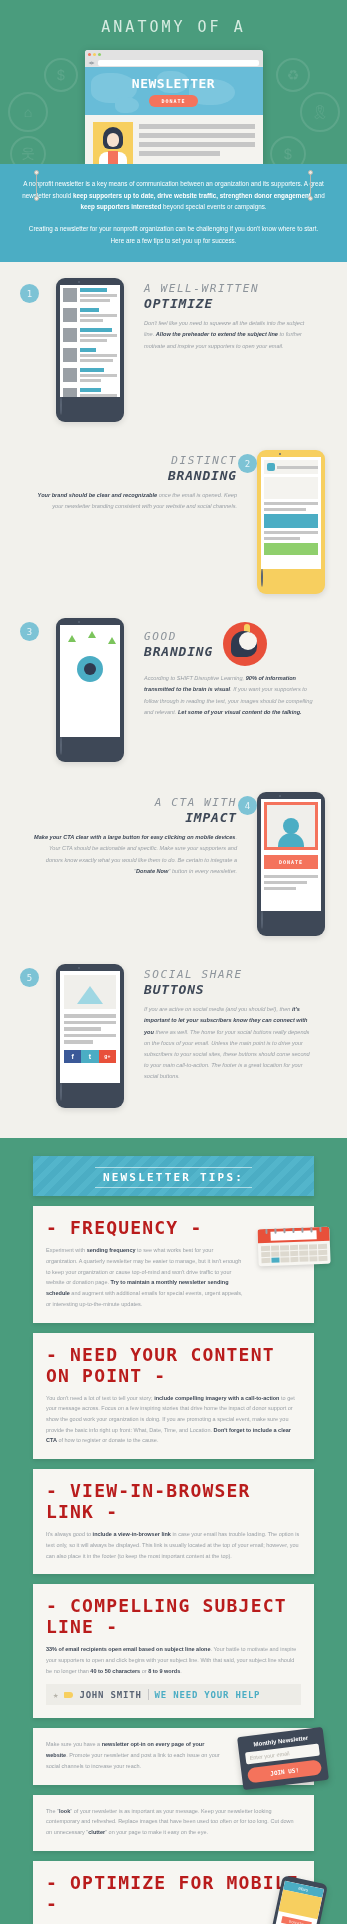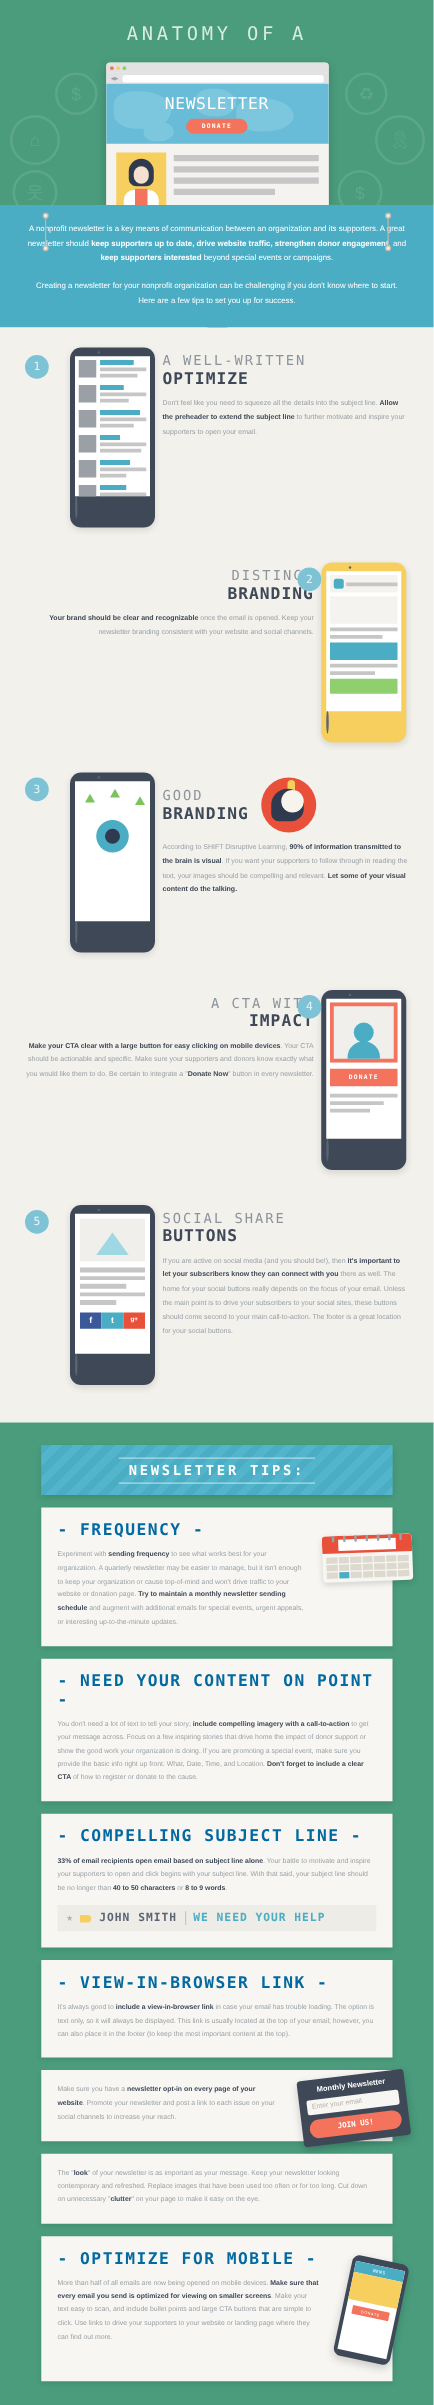--- a/index.html
+++ b/index.html
@@ -72,21 +72,21 @@
     display: flex; align-items: center; gap: 3px;
   }
   .browser-url .field { flex: 1; height: 6px; background: #fff; border-radius: 2px; }
   .browser-hero {
     height: 48px; background: #68bcd8; position: relative;
     display: flex; flex-direction: column; align-items: center; justify-content: center;
     overflow: hidden;
   }
   .map-blob { position: absolute; background: #7cc6de; border-radius: 40% 60% 55% 45%; }
   .nl-word {
-    color: #fff; font-size: 13px; letter-spacing: .5px; font-weight: normal;
+    color: #fff; font-size: 13px; letter-spacing: .5px; font-weight: bold;
     font-family: "DejaVu Sans Mono", monospace; position: relative; z-index: 2;
   }
   .donate-btn {
     margin-top: 4px; background: #f4735c; color: #fff;
     font-size: 5px; letter-spacing: 1px; font-weight: bold;
     padding: 3px 12px; border-radius: 8px; position: relative; z-index: 2;
     font-family: "DejaVu Sans Mono", monospace;
   }
   .browser-body { background: #f4f3ef; padding: 7px 8px 0 8px; display: flex; gap: 6px; }
   .avatar-box { width: 40px; height: 42px; background: #f7cf5f; position: relative; overflow: hidden; }
@@ -130,21 +130,21 @@
   }
   .sec.rtl { flex-direction: row-reverse; }
   .badge {
     position: absolute;
     width: 19px; height: 19px; border-radius: 50%;
     background: #7dc3d5; color: #e7f4f8;
     font-size: 9px; font-family: "DejaVu Sans Mono", monospace;
     display: flex; align-items: center; justify-content: center;
     z-index: 5;
   }
-  .txt { flex: 1; padding: 4px 6px; }
+  .txt { flex: 1; padding: 4px 20px; font-style: italic; }
   .txt.right-align { text-align: right; }
   .h-sm {
     font-family: "DejaVu Sans Mono", monospace;
     font-size: 11px; letter-spacing: 1.6px; color: #8d949b; font-weight: 300;
   }
   .h-lg {
     font-family: "DejaVu Sans Mono", monospace;
     font-size: 13px; letter-spacing: .8px; color: #3e4857; font-weight: bold;
     margin-top: 1px;
   }
@@ -222,21 +222,21 @@
   }
   .tip-card {
     width: 281px; margin: 10px auto 0 auto;
     background: #f7f6f2;
     padding: 11px 13px 13px 13px;
     position: relative;
     box-shadow: 0 2px 4px rgba(0,0,0,.10);
   }
   .tip-title {
     font-family: "DejaVu Sans Mono", monospace;
-    font-size: 13px; letter-spacing: 1.2px; color: #0369a1; font-weight: bold;
+    font-size: 18px; letter-spacing: 1.2px; color: #b91c1c; font-weight: bold;
     margin-bottom: 7px;
   }
   .tip-body { font-size: 5.5px; line-height: 1.95; color: #9aa0a6; }
   .tip-body b { color: #3e4857; font-weight: bold; }
 
   .subject-bar {
     margin-top: 8px; background: #edece7;
     display: flex; align-items: center; gap: 6px;
     padding: 5px 7px;
     font-family: "DejaVu Sans Mono", monospace;
@@ -585,41 +585,41 @@
     </div>
 
     <div class="tip-card">
       <div class="tip-title">- NEED YOUR CONTENT ON POINT -</div>
       <div class="tip-body">
         <span>You don't need a lot of text to tell your story; </span><b>include compelling imagery with a call-to-action</b><span> to get your message across. Focus on a few inspiring stories that drive home the impact of donor support or show the good work your organization is doing. If you are promoting a special event, make sure you provide the basic info right up front: What, Date, Time, and Location. </span><b>Don't forget to include a clear CTA</b><span> of how to register or donate to the cause.</span>
       </div>
     </div>
 
     <div class="tip-card">
+      <div class="tip-title">- VIEW-IN-BROWSER LINK -</div>
+      <div class="tip-body">
+        <span>It's always good to </span><b>include a view-in-browser link</b><span> in case your email has trouble loading. The option is text only, so it will always be displayed. This link is usually located at the top of your email; however, you can also place it in the footer (to keep the most important content at the top).</span>
+      </div>
+    </div>
+
+    <div class="tip-card">
       <div class="tip-title">- COMPELLING SUBJECT LINE -</div>
       <div class="tip-body">
         <b>33% of email recipients open email based on subject line alone</b><span>. Your battle to motivate and inspire your supporters to open and click begins with your subject line. With that said, your subject line should be no longer than </span><b>40 to 50 characters</b><span> or </span><b>8 to 9 words</b><span>.</span>
       </div>
       <div class="subject-bar">
         <span class="star">★</span>
         <span class="flag"></span>
         <span class="sender">JOHN SMITH</span>
         <span class="sep"></span>
         <span class="subj-txt">WE NEED YOUR HELP</span>
       </div>
     </div>
 
     <div class="tip-card">
-      <div class="tip-title">- VIEW-IN-BROWSER LINK -</div>
-      <div class="tip-body">
-        <span>It's always good to </span><b>include a view-in-browser link</b><span> in case your email has trouble loading. The option is text only, so it will always be displayed. This link is usually located at the top of your email; however, you can also place it in the footer (to keep the most important content at the top).</span>
-      </div>
-    </div>
-
-    <div class="tip-card">
       <div class="tip-body" style="padding-right:74px">
         <span>Make sure you have a </span><b>newsletter opt-in on every page of your website</b><span>. Promote your newsletter and post a link to each issue on your social channels to increase your reach.</span>
       </div>
       <div class="optin">
         <div class="optin-t">Monthly Newsletter</div>
         <div class="optin-f">Enter your email</div>
         <div class="optin-b">JOIN US!</div>
       </div>
     </div>
 

